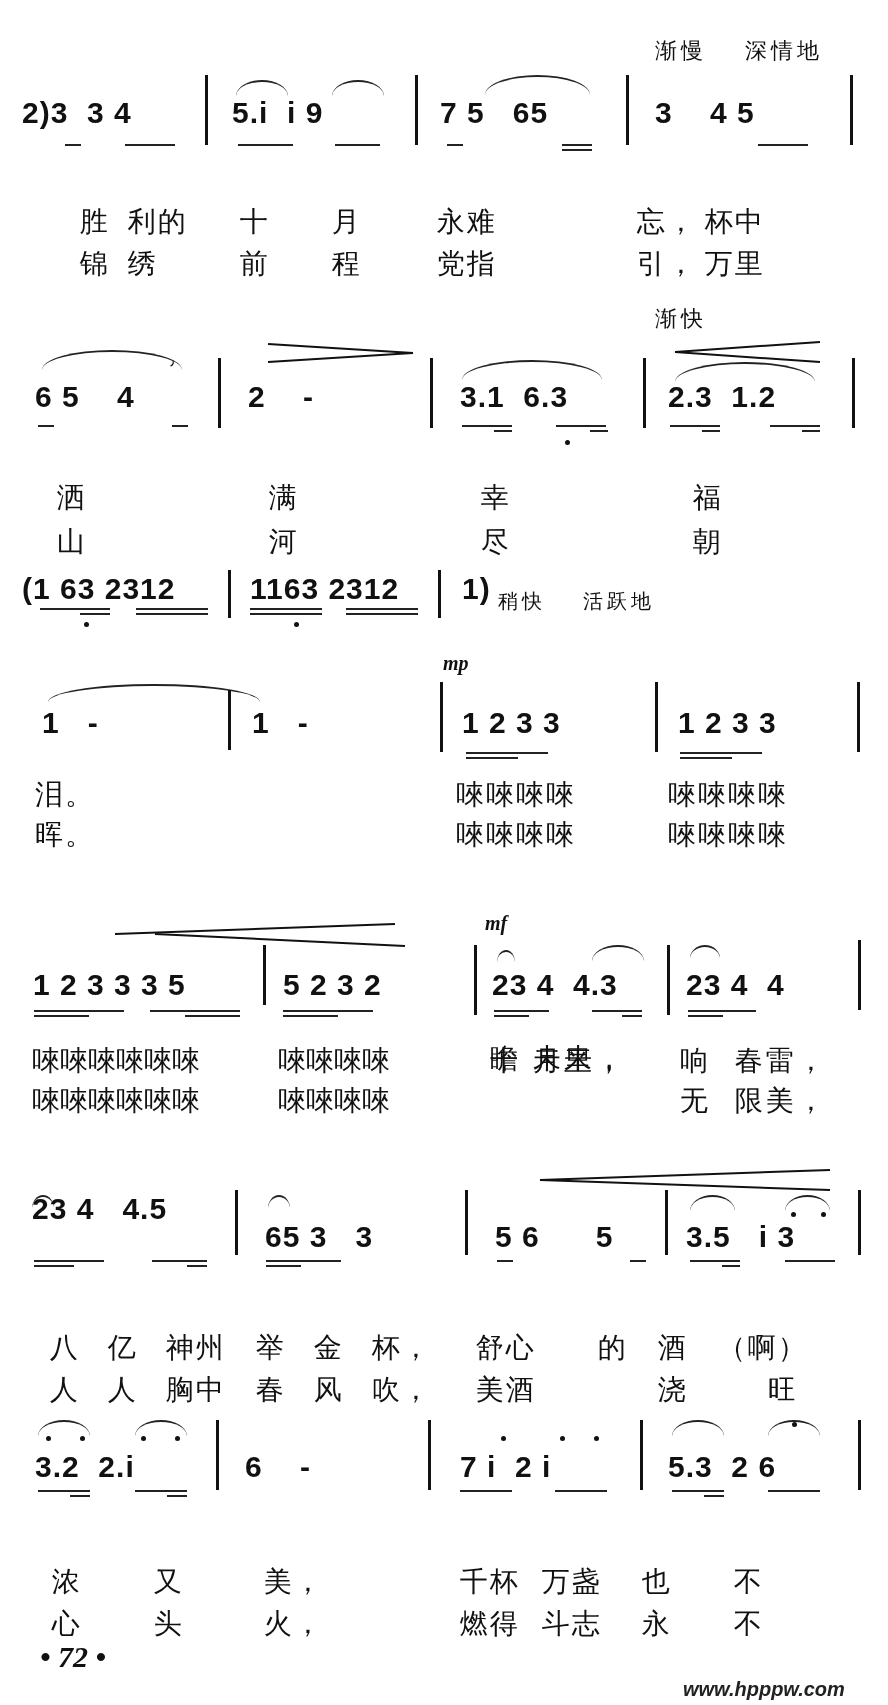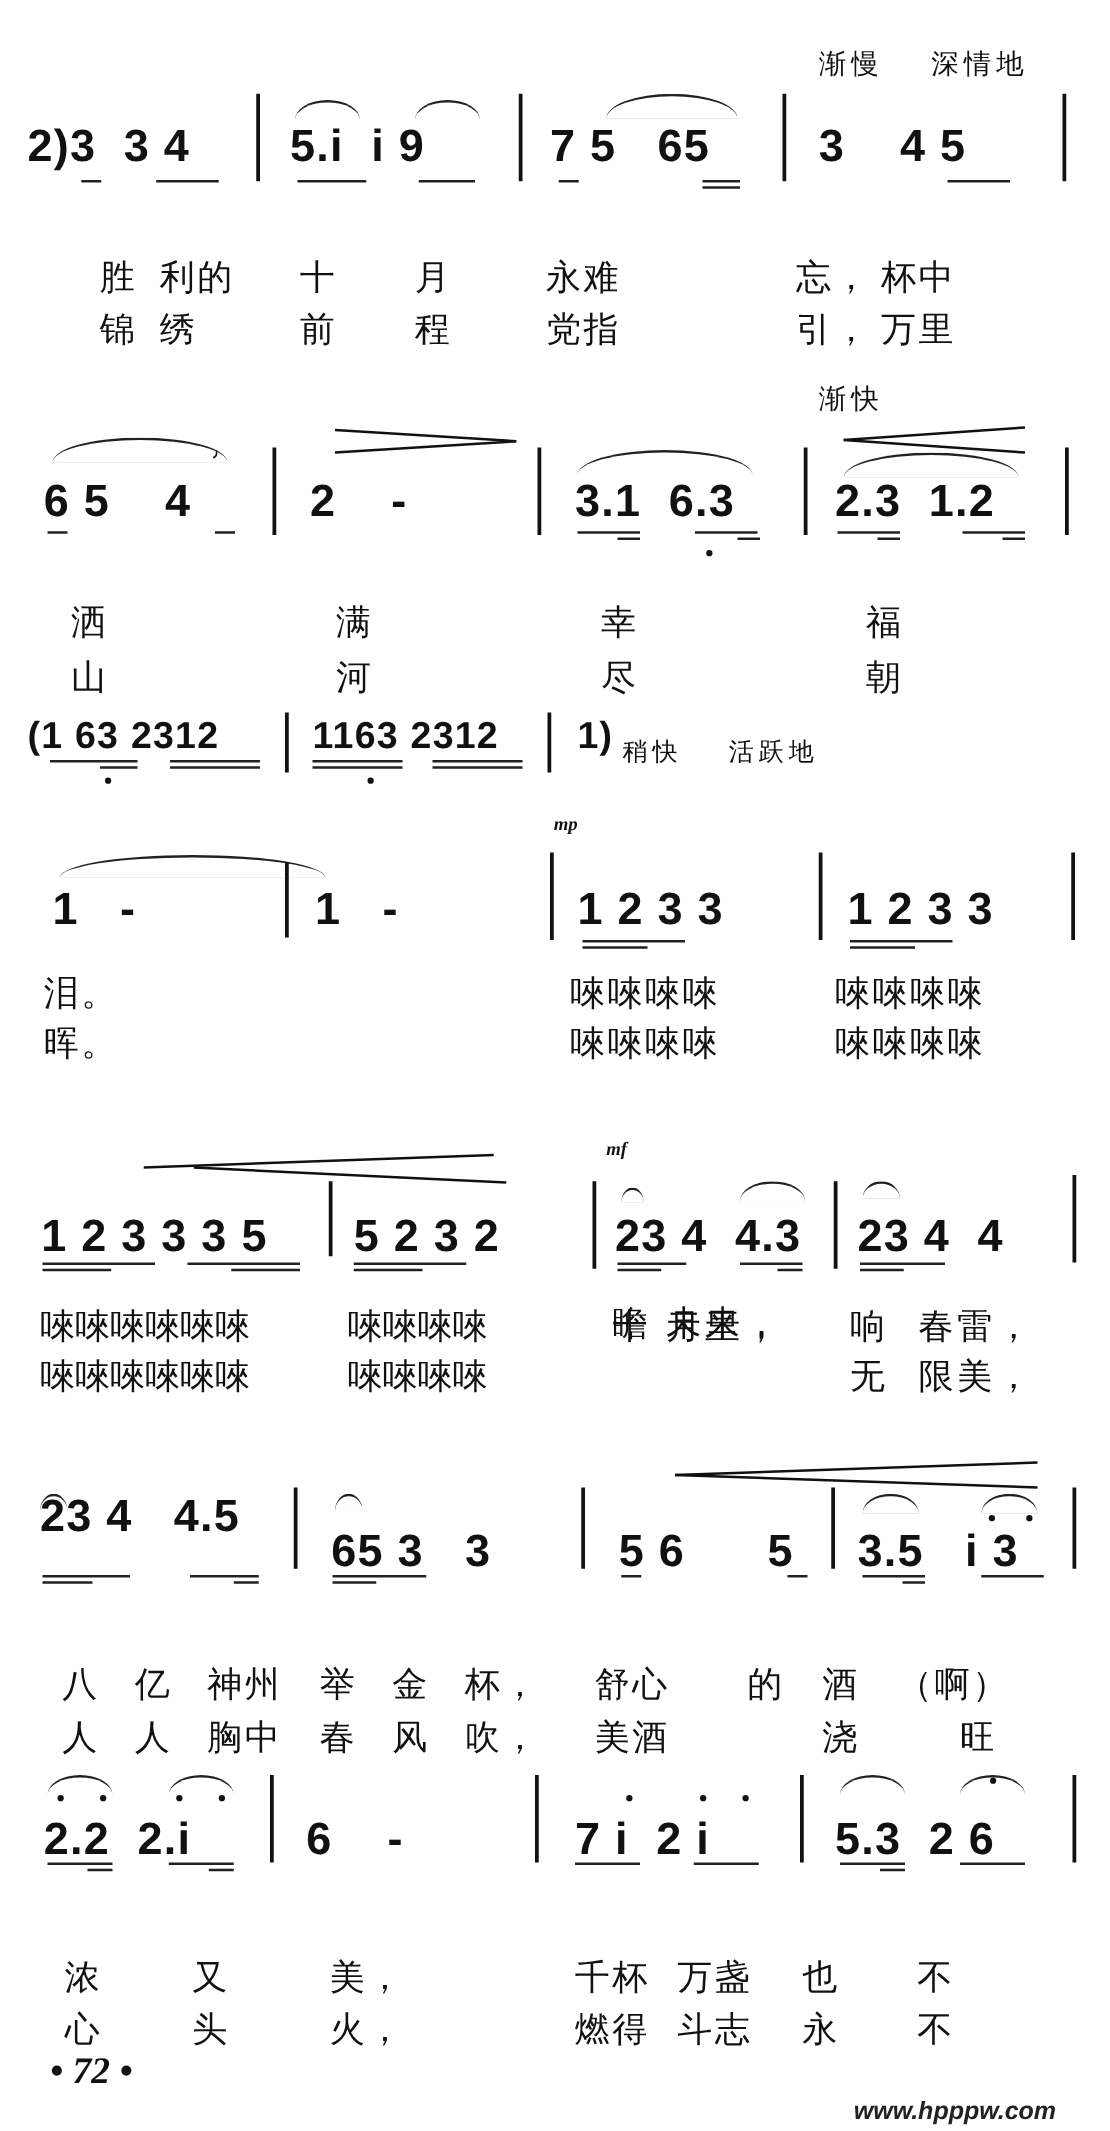--- a/index.html
+++ b/index.html
@@ -1,21 +1,21 @@
 <!DOCTYPE html>
 <html><head>
 <meta charset="utf-8">
 <style>
   html, body { margin: 0; padding: 0; background: #ffffff; }
   body { width: 888px; height: 1705px; position: relative; overflow: hidden;
          font-family: "Liberation Sans", sans-serif; color: #111; }
   .abs { position: absolute; }
   .dir { font-family: "DejaVu Sans", sans-serif; font-size: 22px; letter-spacing: 4px; text-align: right; }
-  .dyn { font-family: "Liberation Serif", serif; font-style: italic; font-weight: bold; font-size: 15px; }
-  .note { font-family: "Liberation Sans", sans-serif; font-weight: bold; font-size: 36px; letter-spacing: 1px; white-space: pre; }
+  .dyn { font-family: "Liberation Serif", serif; font-style: italic; font-weight: bold; font-size: 20px; }
+  .note { font-family: "Liberation Sans", sans-serif; font-weight: bold; font-size: 30px; letter-spacing: 1px; white-space: pre; }
   .lyric { font-family: "DejaVu Sans", sans-serif; font-size: 28px; white-space: pre; letter-spacing: 2px; }
   .bar { position: absolute; width: 3px; background: #111; }
   .ul { position: absolute; height: 2px; background: #222; }
   .arc { position: absolute; border-top: 2px solid #222; border-radius: 50% 50% 0 0 / 100% 100% 0 0; }
   .dot { position: absolute; width: 5px; height: 5px; border-radius: 50%; background: #111; }
   .page-num { font-family: "Liberation Serif", serif; font-style: italic; font-weight: bold; font-size: 30px; }
   .wm { font-family: "Liberation Sans", sans-serif; font-style: italic; font-weight: bold; font-size: 20px; color: #222; }
   svg.hair { position: absolute; overflow: visible; }
 </style>
 </head>
@@ -211,21 +211,21 @@
 </div>
 <div class="abs lyric" style="left:28px;top:1338px;">
   <span>人</span><span style="display:inline-block;width:28px"></span><span>人</span><span style="display:inline-block;width:28px"></span><span>胸中</span><span style="display:inline-block;width:30px"></span><span>春</span><span style="display:inline-block;width:28px"></span><span>风</span><span style="display:inline-block;width:28px"></span><span>吹，</span><span style="display:inline-block;width:44px"></span><span>美酒</span><span style="display:inline-block;width:122px"></span><span>浇</span><span style="display:inline-block;width:80px"></span><span>旺</span>
 </div>
 
 <div class="arc" style="left:38px;top:1420px;width:52px;height:14px;"></div>
 <div class="arc" style="left:135px;top:1420px;width:52px;height:14px;"></div>
 <div class="arc" style="left:672px;top:1420px;width:52px;height:14px;"></div>
 <div class="arc" style="left:768px;top:1420px;width:52px;height:14px;"></div>
 
-<div class="abs note" style="left:35px;top:1450px;">2.2  2.i</div>
+<div class="abs note" style="left:35px;top:1450px;">3.2  2.i</div>
 <div class="bar" style="left:216px;top:1420px;height:70px;"></div>
 <div class="abs note" style="left:245px;top:1450px;">6    -</div>
 <div class="bar" style="left:428px;top:1420px;height:70px;"></div>
 <div class="abs note" style="left:460px;top:1450px;">7 i  2 i</div>
 <div class="bar" style="left:640px;top:1420px;height:70px;"></div>
 <div class="abs note" style="left:668px;top:1450px;">5.3  2 6</div>
 <div class="bar" style="left:858px;top:1420px;height:70px;"></div>
 
 <div class="dot" style="left:46px;top:1436px;"></div>
 <div class="dot" style="left:80px;top:1436px;"></div>

